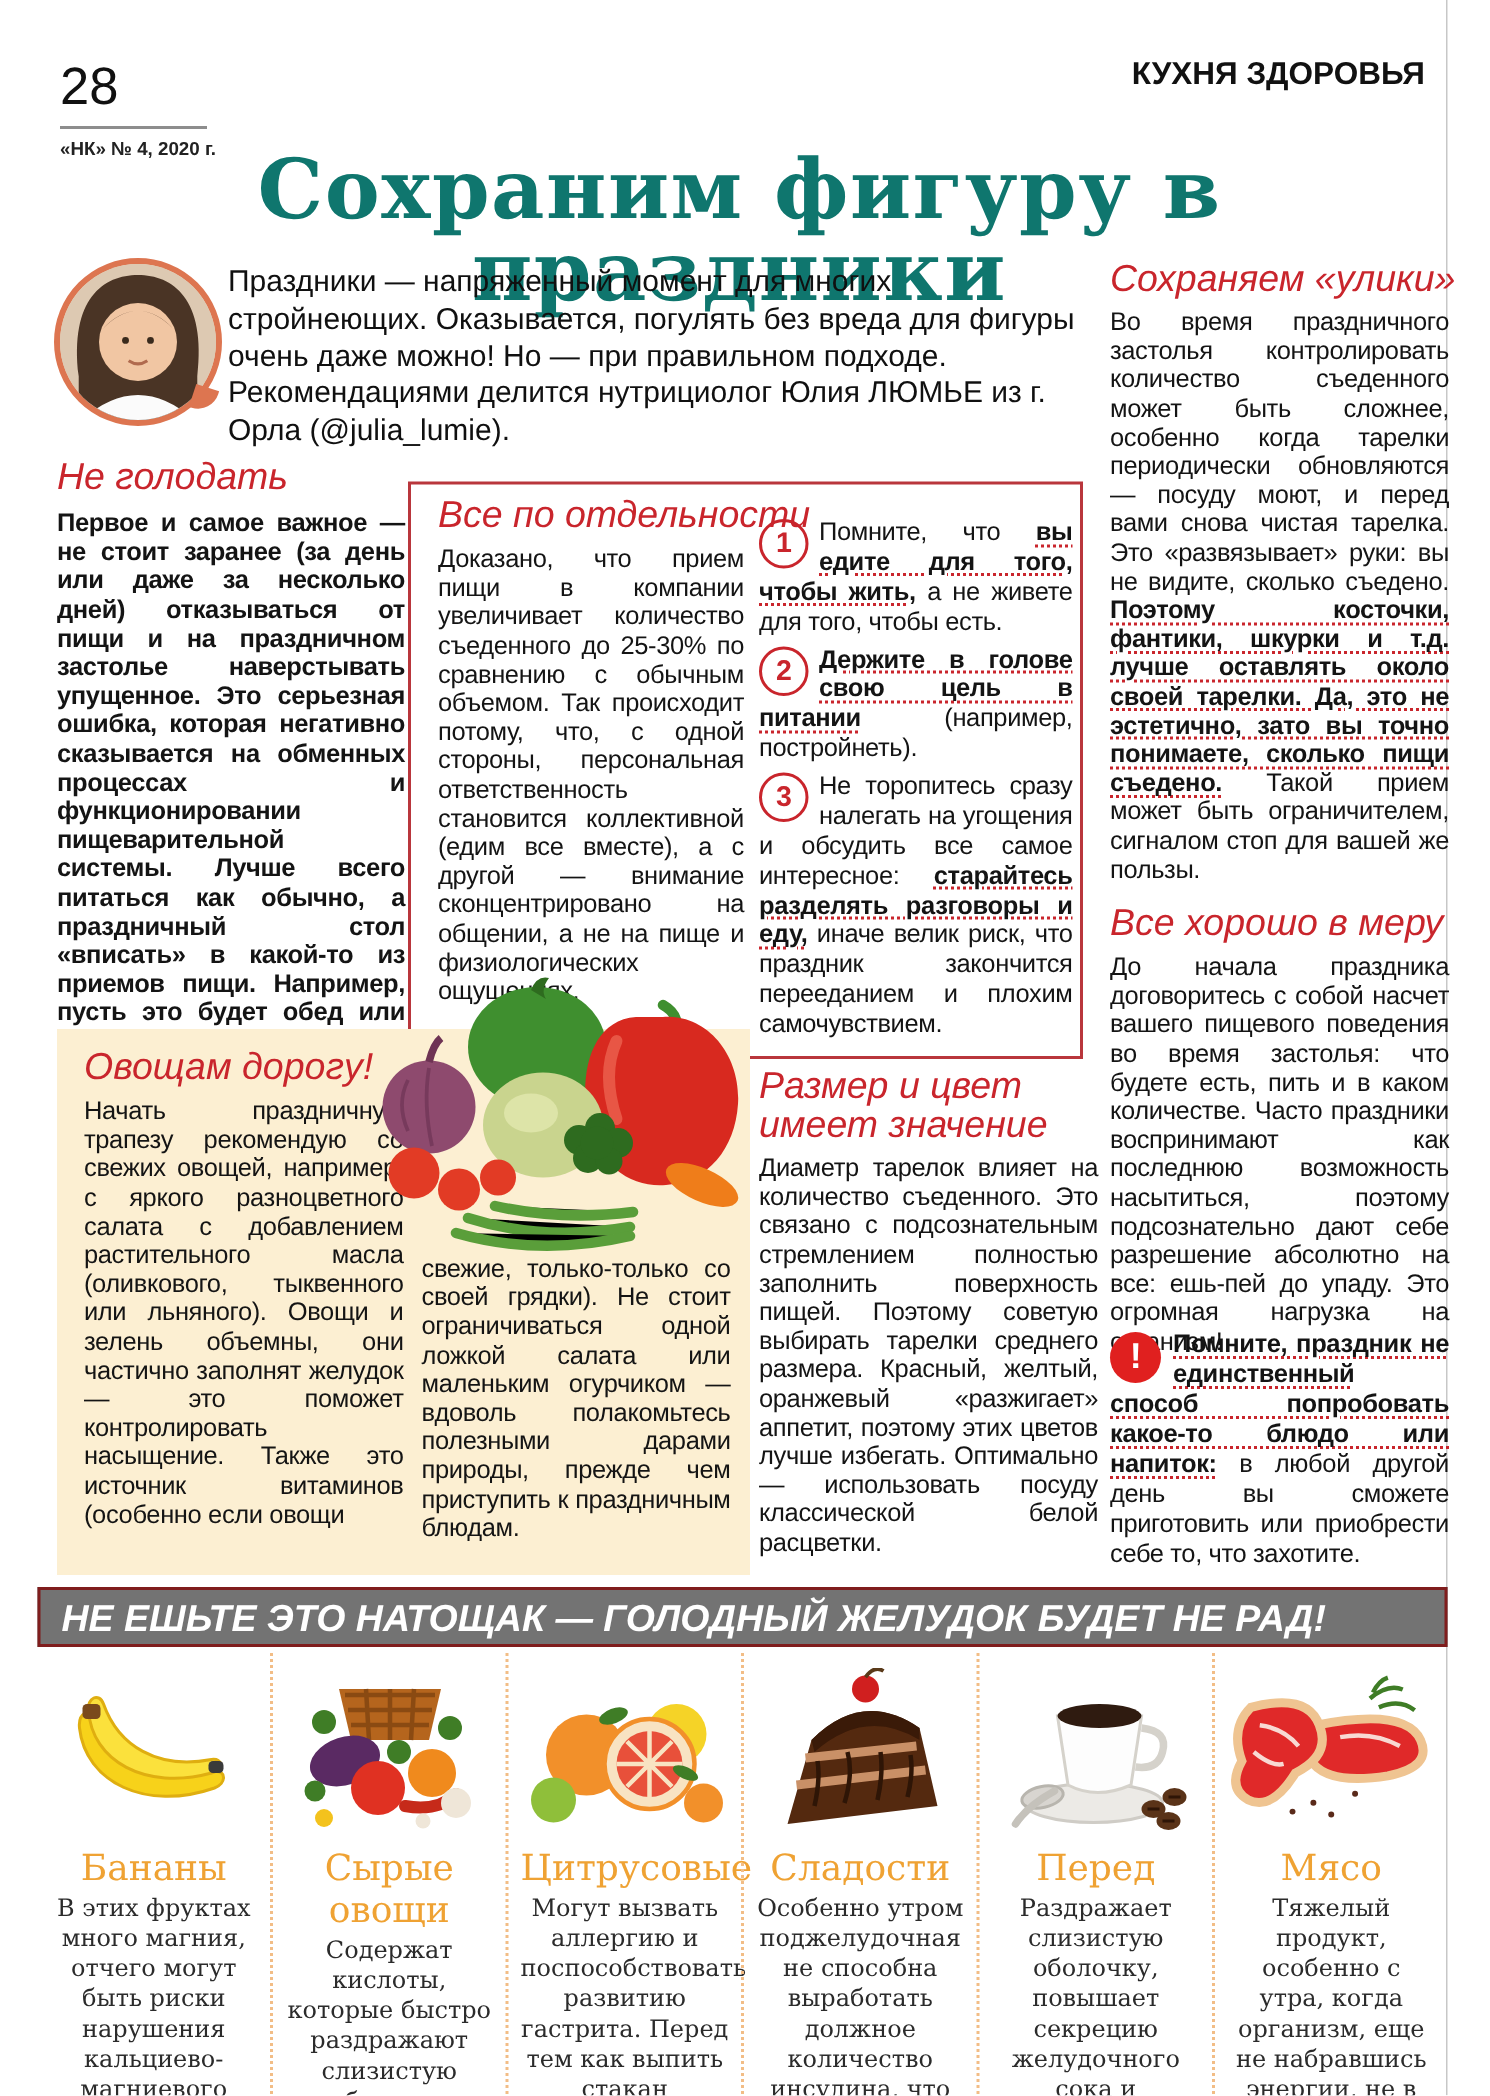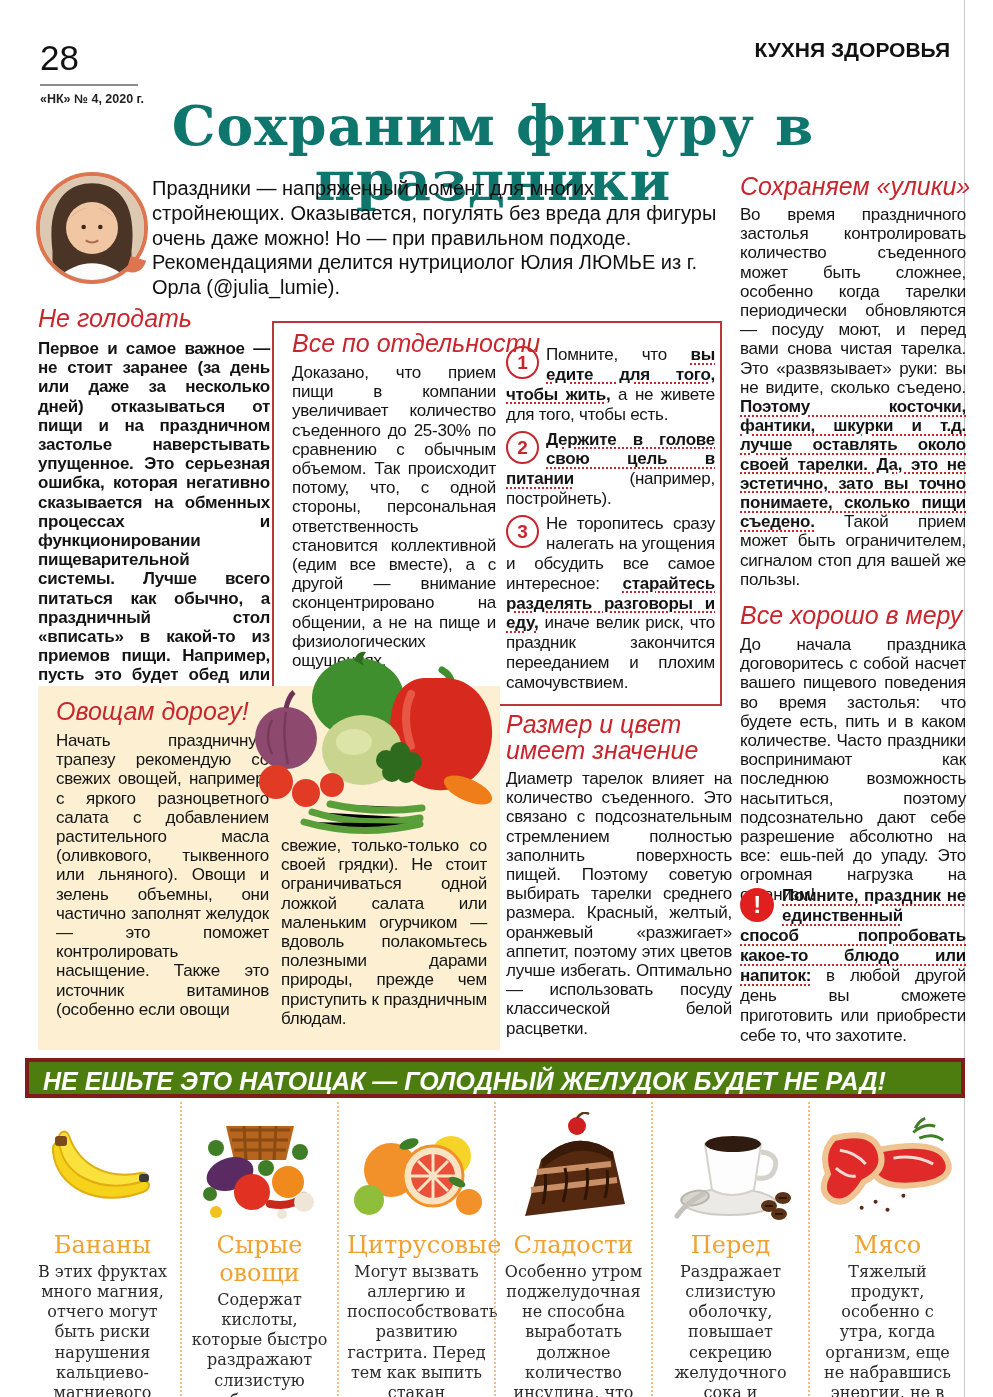--- a/index.html
+++ b/index.html
@@ -52,21 +52,21 @@
   #b-razmer{left:506px;top:769px;width:226px;}
 
   #h-uliki{left:740px;top:174px;}
   #b-uliki{left:740px;top:205px;width:226px;}
   #h-mera{left:740px;top:603px;}
   #b-mera{left:740px;top:635px;width:226px;}
   #warn{left:740px;top:886px;width:226px;font-size:17px;line-height:1.18;letter-spacing:-0.25px;text-align:justify;}
   .warnicon{float:left;width:34px;height:34px;border-radius:50%;background:#e0201f;color:#fff;
             font-weight:700;font-size:24px;line-height:34px;text-align:center;margin:2px 8px 0 0;}
 
-  #banner{left:25px;top:1058px;width:940px;height:40px;background:#4d7c0f;border:4px solid #7f1d1d;
+  #banner{left:25px;top:1058px;width:940px;height:40px;background:#737373;border:2px solid #7f1d1d;
           box-sizing:border-box;color:#fff;font-style:italic;font-weight:700;font-size:25px;
           line-height:38px;padding-left:14px;white-space:nowrap;overflow:hidden;}
 
   #foods{left:25px;top:1102px;width:940px;display:flex;align-items:stretch;}
   .food{flex:1 1 0;padding:0 8px;text-align:center;min-width:0;}
   .food + .food{border-left:2px dotted #f2bd86;}
   .food-icon{height:124px;display:flex;align-items:flex-end;justify-content:center;}
   .food-name{font-family:"DejaVu Serif",serif;font-size:24px;color:#efa233;margin:5px 0 3px;}
   .food-text{font-family:"DejaVu Serif",serif;font-size:16px;line-height:1.26;color:#2b2b2b;}
 </style>

